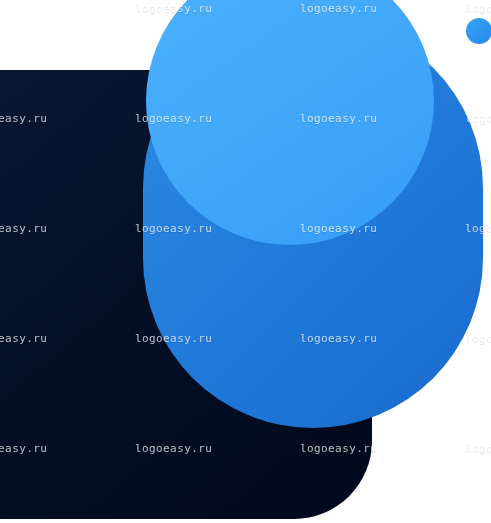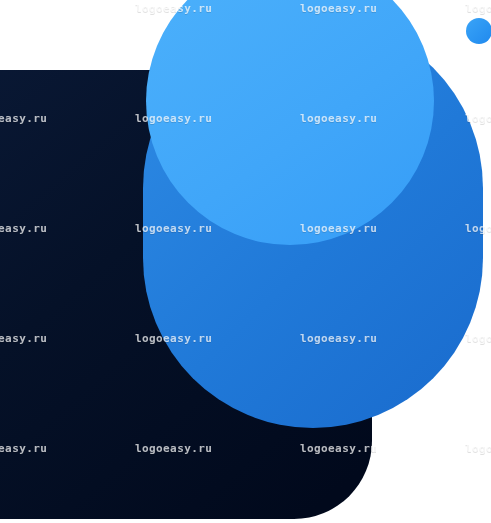--- a/index.html
+++ b/index.html
@@ -36,21 +36,21 @@
     position: absolute;
     inset: 0;
     width: 491px;
     height: 523px;
     pointer-events: none;
     overflow: hidden;
   }
   .watermark-text {
     position: absolute;
     font-family: "DejaVu Sans Mono", "Liberation Mono", monospace;
-    font-weight: bold;
+    font-weight: normal;
     font-size: 11px;
     letter-spacing: 0.4px;
     color: rgba(255, 255, 255, 0.72);
     white-space: nowrap;
     text-shadow: 0 1px 0 rgba(0, 0, 0, 0.12);
     user-select: none;
   }
 </style>
 </head>
 <body>

